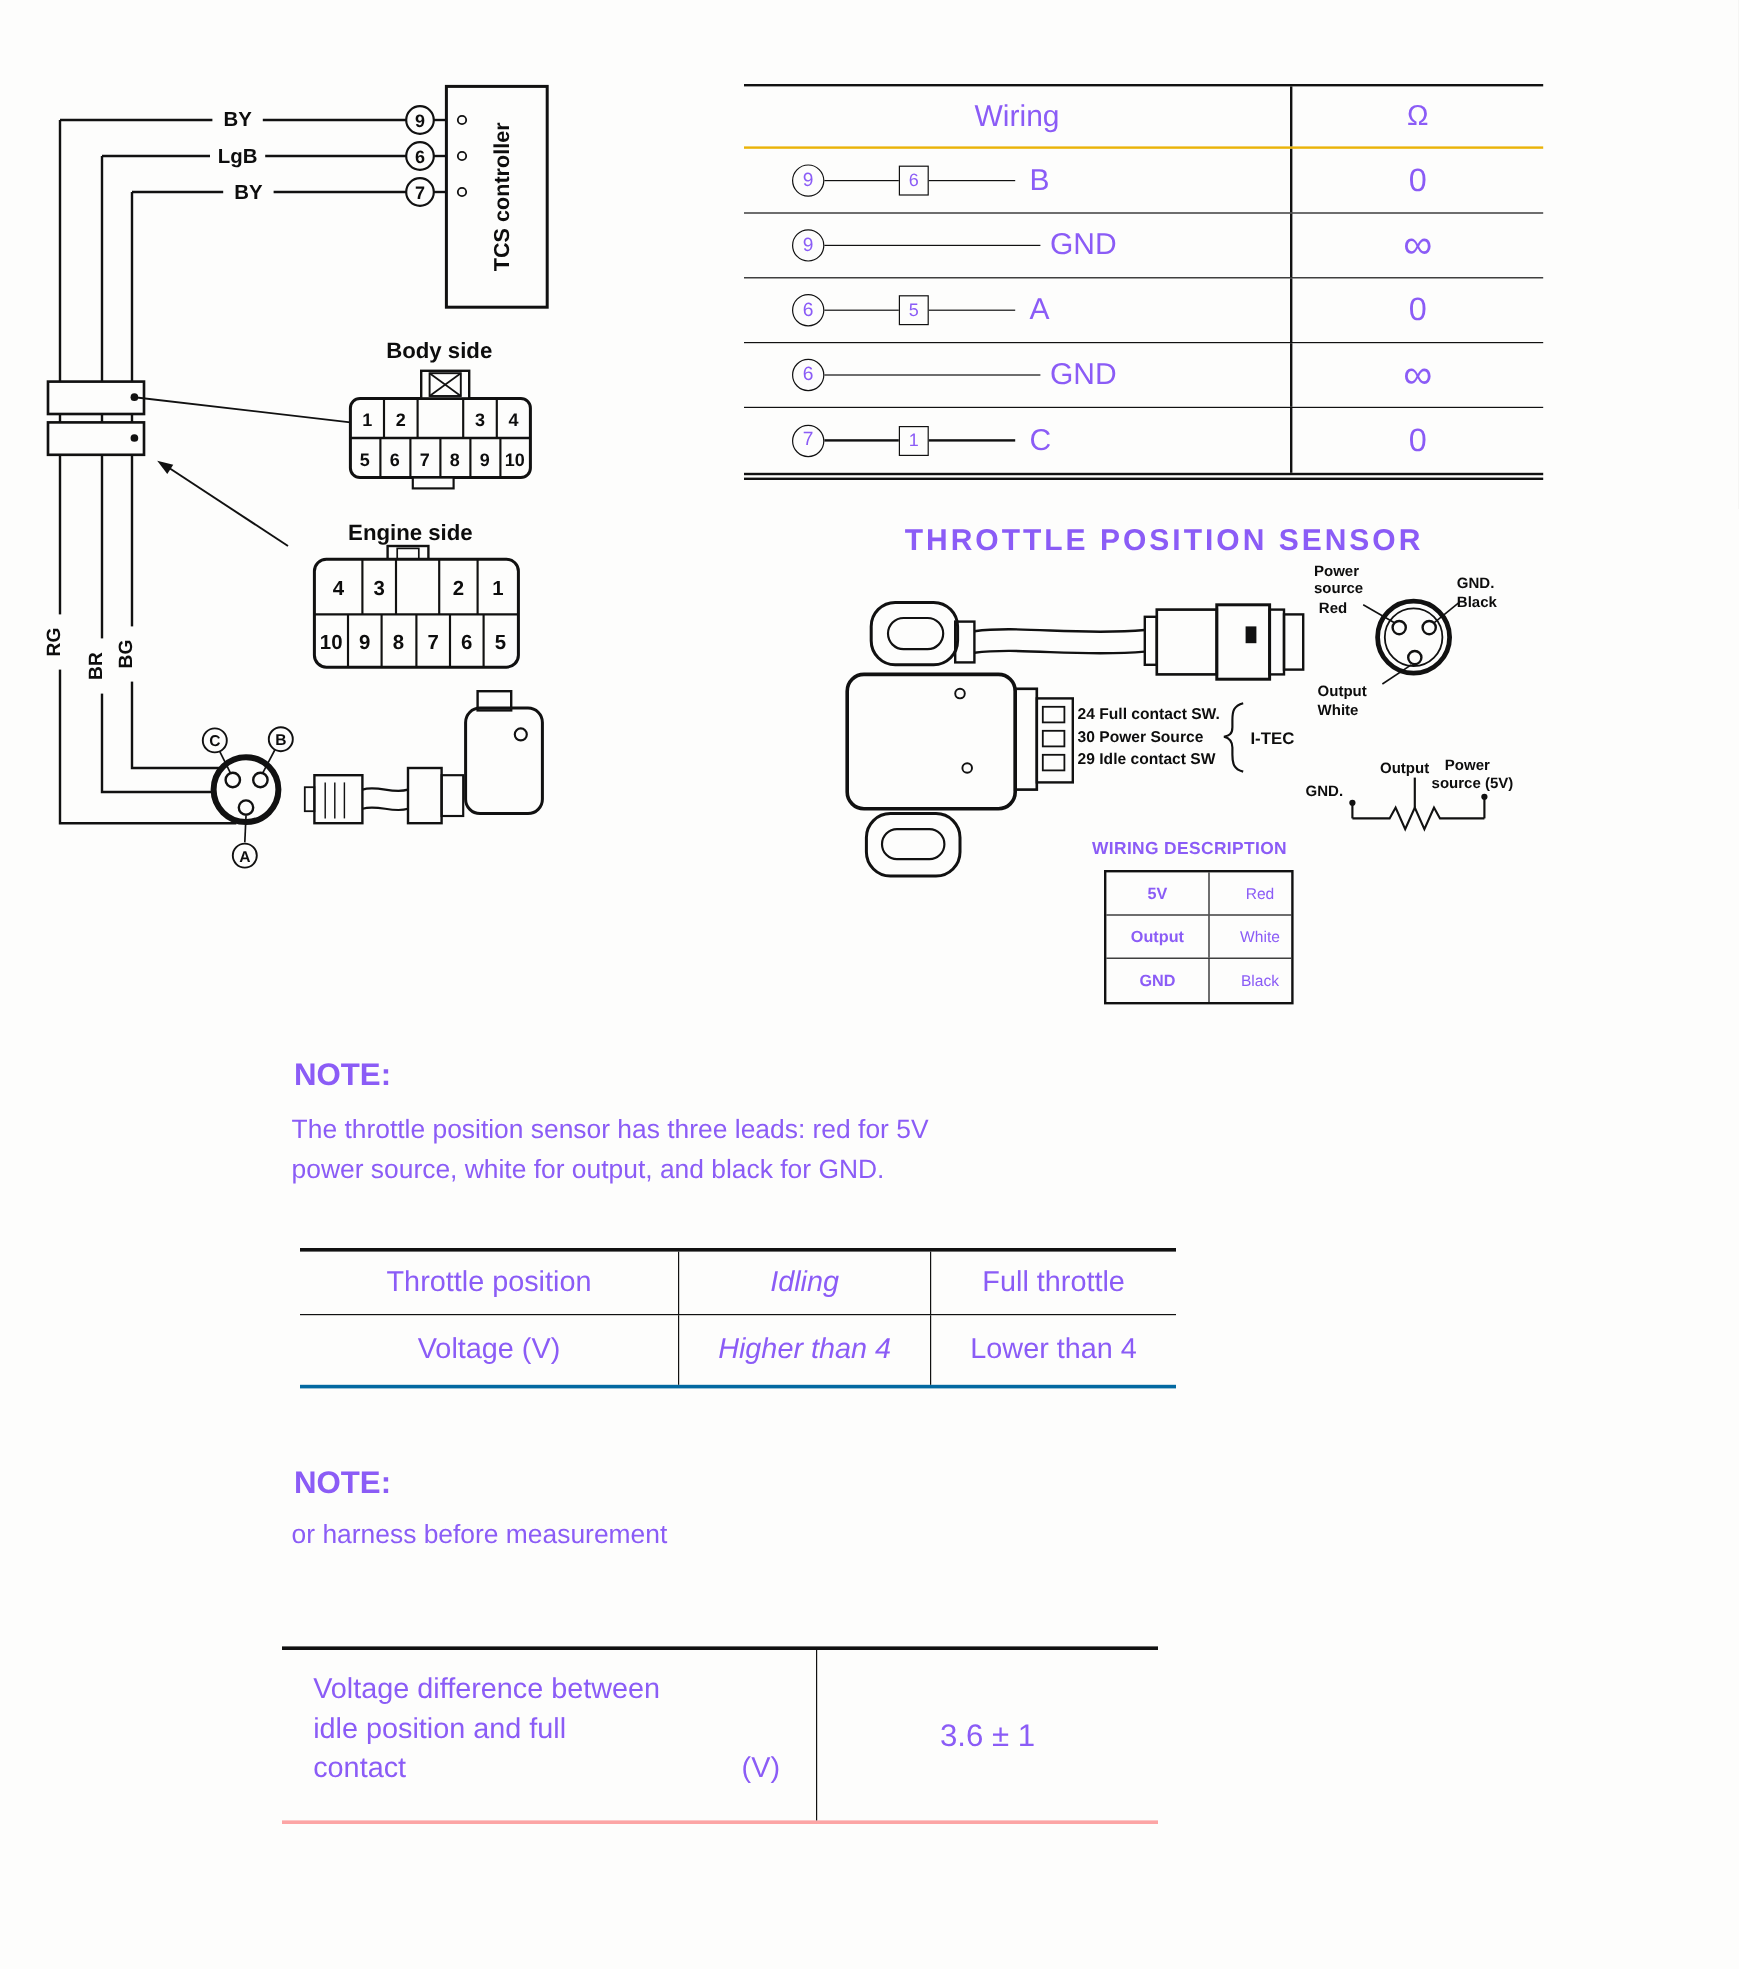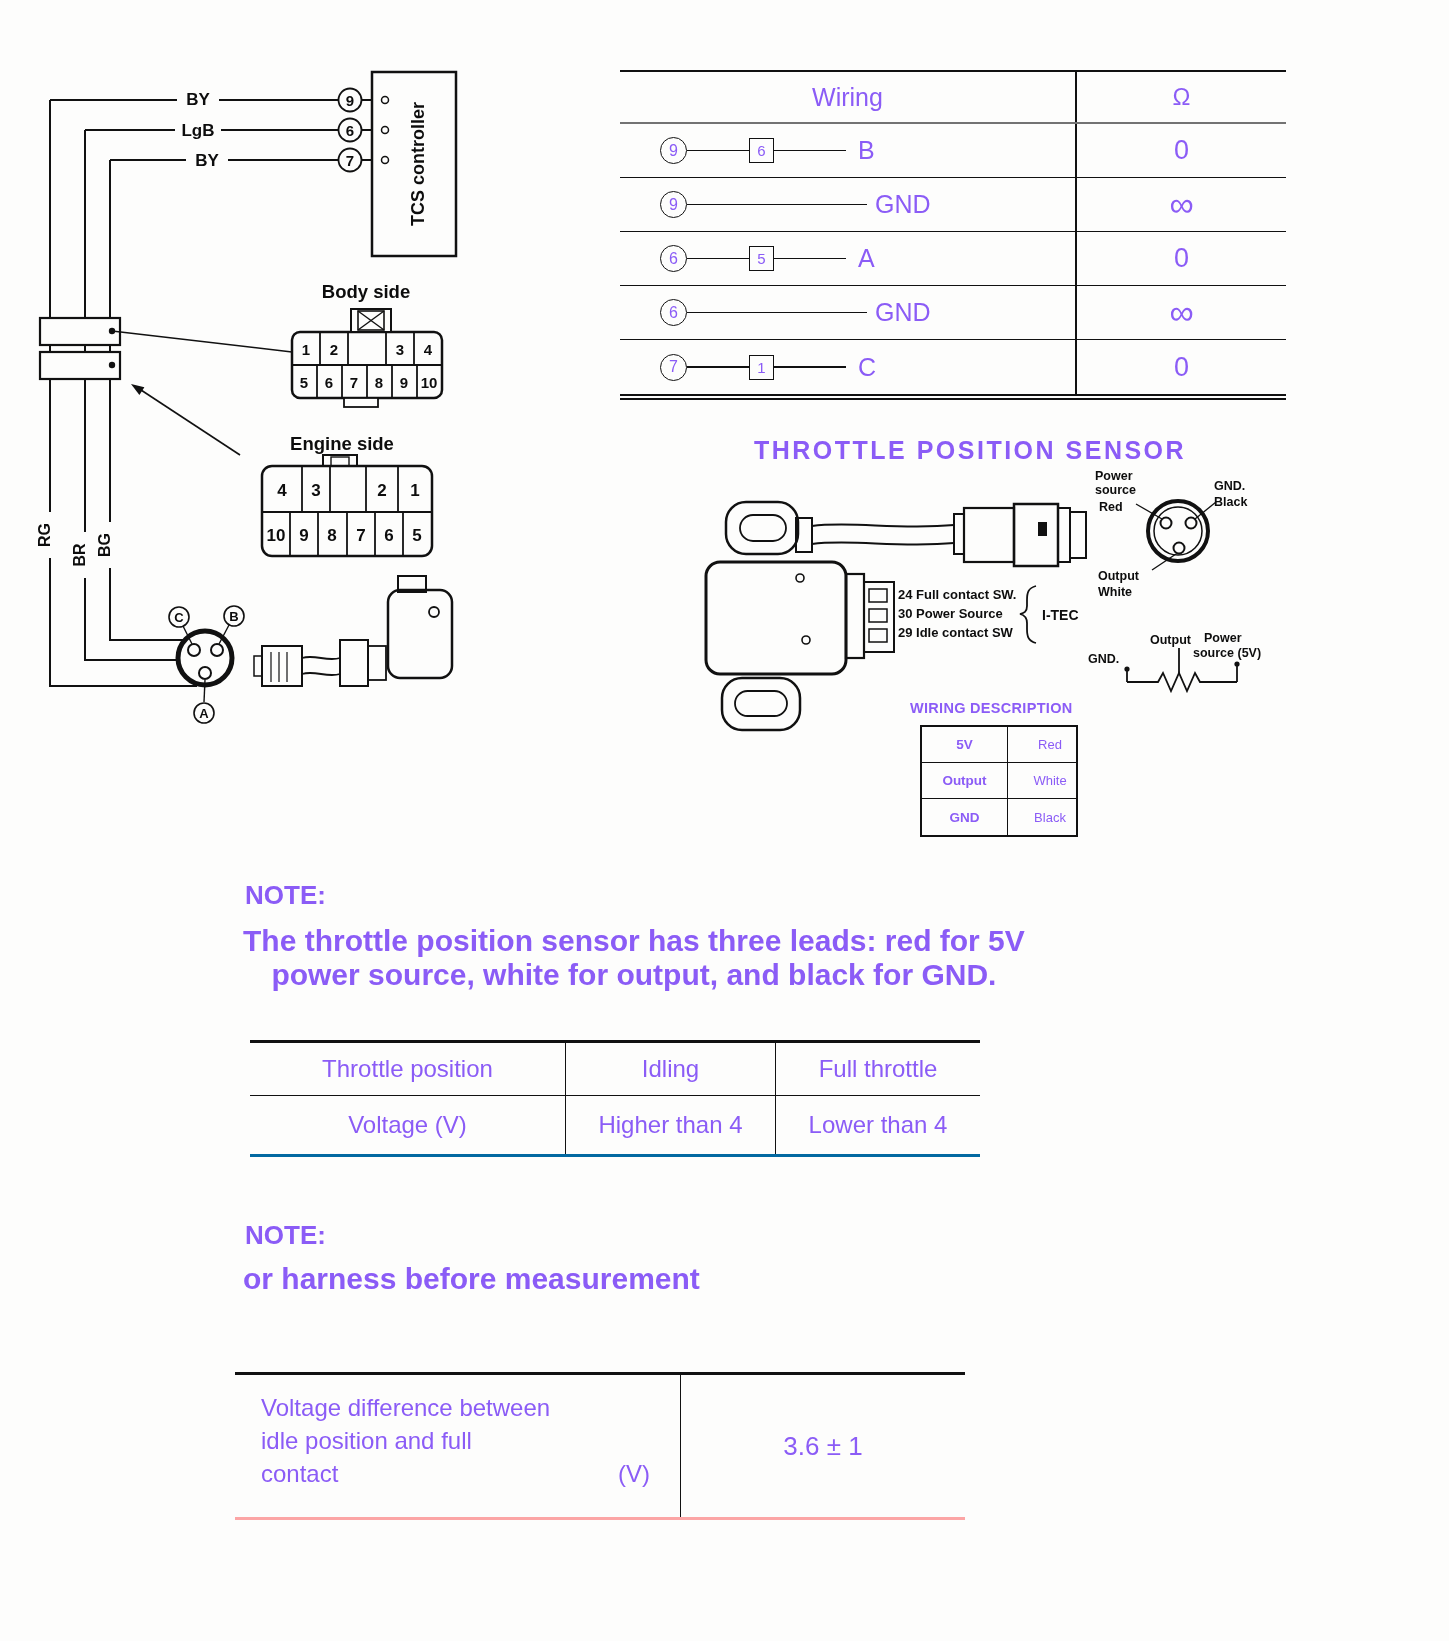--- a/index.html
+++ b/index.html
@@ -19,21 +19,21 @@
   .t14b { font-size:14px;  font-weight:700; }
   .t15p { font-size:15px;  font-weight:600; }
   .t17p { font-size:17px;  font-weight:600; }
   .t17b { font-size:17px;  font-weight:700; }
   .t16b { font-size:16px;  font-weight:700; }
   .t18b { font-size:18px;  font-weight:700; }
   .t19m { font-size:18.5px; font-weight:600; }
 
   
   .res-table { border-top:2.5px solid #111; border-bottom:6px double #111; }
-  .res-header { display:flex; height:52px; border-bottom:2px solid #737373; }
+  .res-header { display:flex; height:52px; border-bottom:2px solid #eab308; }
   .rh-wiring { width:455px; display:flex; align-items:center; justify-content:center;
                font-size:25px; font-weight:400; }
   .rh-ohm { flex:1; border-left:2px solid #111; display:flex; align-items:center;
             justify-content:center; font-size:24px; }
   .res-row { display:flex; height:54px; border-bottom:1.8px solid #111; }
   .res-row:last-child { border-bottom:none; }
   .res-wiring { width:455px; display:flex; align-items:center; padding-left:40px; }
   .res-val { flex:1; border-left:2px solid #111; display:flex; align-items:center;
              justify-content:center; font-size:27px; }
   .res-val.inf { font-size:34px; }
@@ -52,30 +52,30 @@
   .wd-table { margin-top:9px; margin-left:10px; border:2px solid #111; width:158px; }
   .wd-row { display:flex; height:36px; border-bottom:1.8px solid #111;gap:16px; }
   .wd-row:last-child { border-bottom:none; }
   .wd-sig { width:86px; display:flex; align-items:center; justify-content:center;
             font-size:13.5px; font-weight:700; border-right:1.8px solid #111; }
   .wd-col { flex:1; display:flex; align-items:center; justify-content:center;
             font-size:13px; font-weight:400; }
 
   
   .note-label { font-size:26px; font-weight:700; }
-  .note-text  { font-size:30px; font-weight:700; line-height:34px;text-align:center; }
+  .note-text  { font-size:22px; font-weight:400; line-height:34px; }
 
   
   .vtable { border-top:3px solid #111; border-bottom:3px solid #0369a1; }
   .vrow { display:flex; }
   .vhead { height:53px; border-bottom:1.8px solid #111; }
   .vbody { height:58px; }
   .vcell { display:flex; align-items:center; justify-content:center; font-size:24px; }
   .vc1 { width:315px; }
-  .vc2 { width:210px; border-left:1.8px solid #111; }
+  .vc2 { width:210px; border-left:1.8px solid #111;font-style:italic; }
   .vc3 { width:205px; border-left:1.8px solid #111; }
 
   
   .dtable { border-top:3px solid #111; border-bottom:3px solid #fca5a5; display:flex; height:148px; }
   .dleft { width:445px; padding:16px 30px 0 26px; font-size:24px; line-height:33px; }
   .dlast { display:flex; justify-content:space-between; }
   .dright { flex:1; border-left:1.8px solid #111; display:flex; align-items:center;
             justify-content:center; font-size:26px; }
 </style>
 </head>

